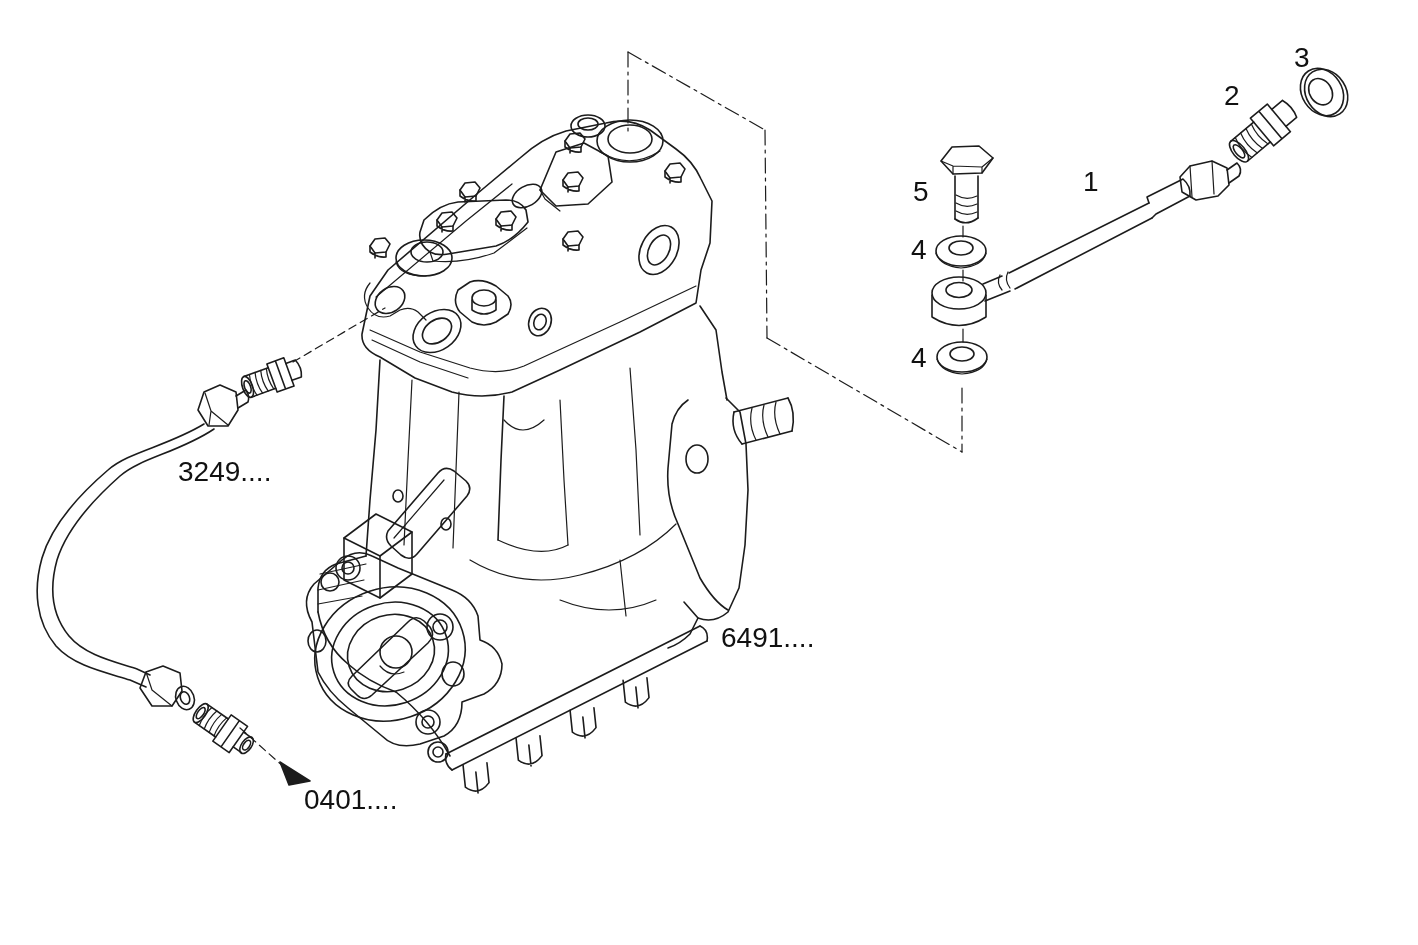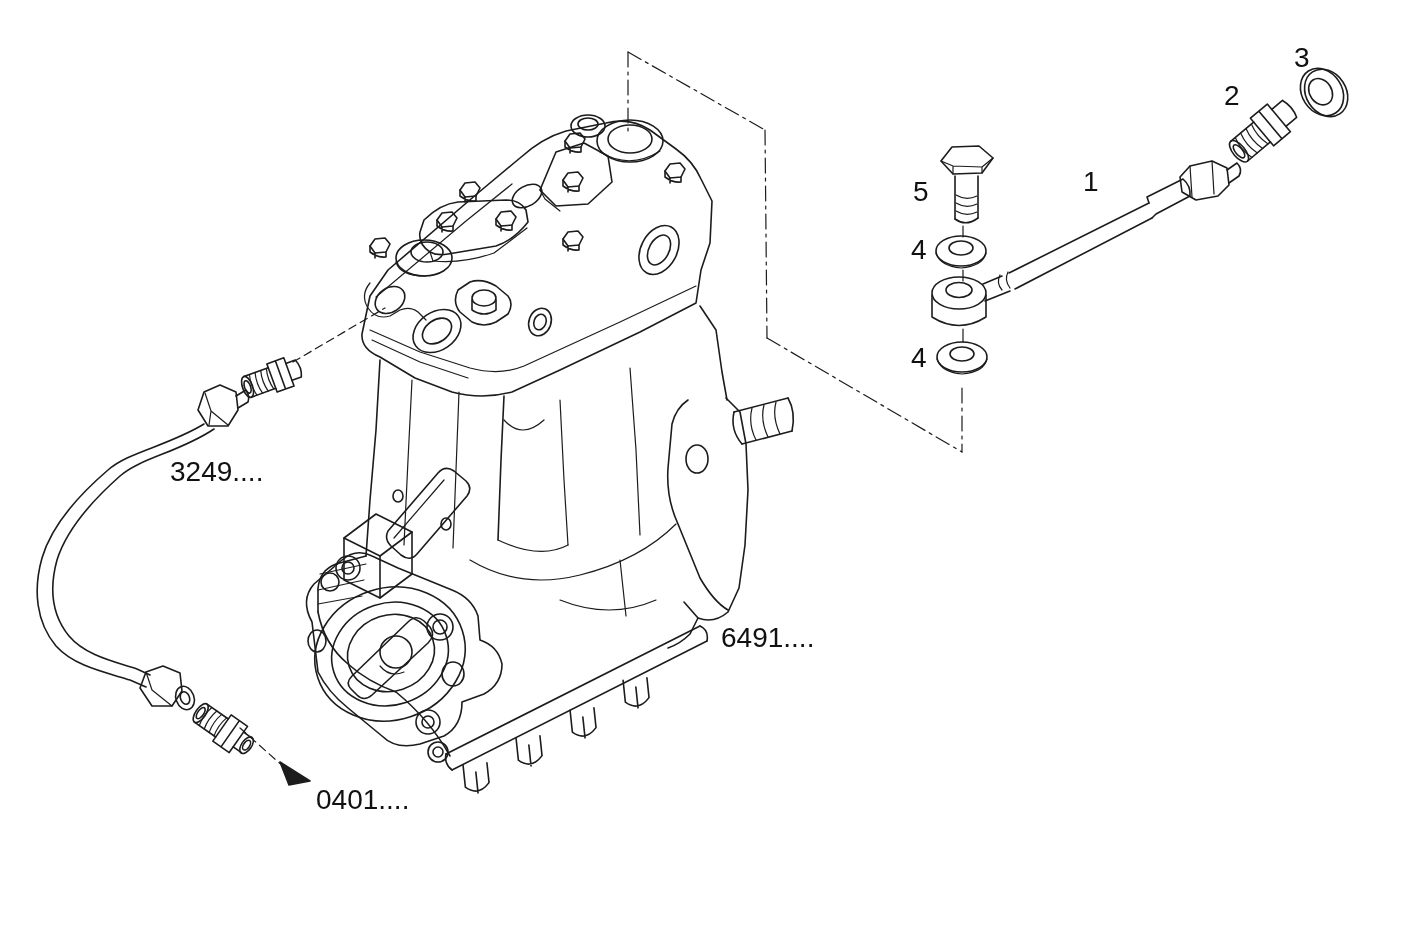--- a/index.html
+++ b/index.html
@@ -259,17 +259,17 @@
   </g>
 </svg>
 
 <div class="lbl" style="left:1083px;top:168px">1</div>
 <div class="lbl" style="left:1224px;top:82px">2</div>
 <div class="lbl" style="left:1294px;top:44px">3</div>
 <div class="lbl" style="left:911px;top:236px">4</div>
 <div class="lbl" style="left:911px;top:344px">4</div>
 <div class="lbl" style="left:913px;top:178px">5</div>
 
-<div class="lbl" style="left:170px;top:458px">3249....</div>
+<div class="lbl" style="left:178px;top:458px">3249....</div>
 <div class="lbl" style="left:721px;top:624px">6491....</div>
-<div class="lbl" style="left:316px;top:786px">0401....</div>
+<div class="lbl" style="left:304px;top:786px">0401....</div>
 
 </div>
 
 </body></html>

